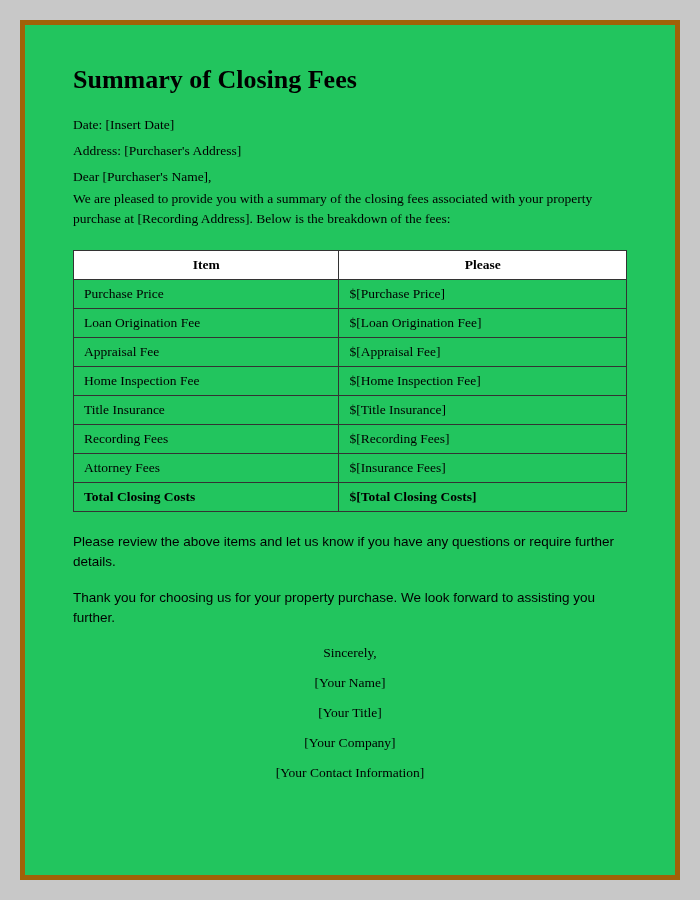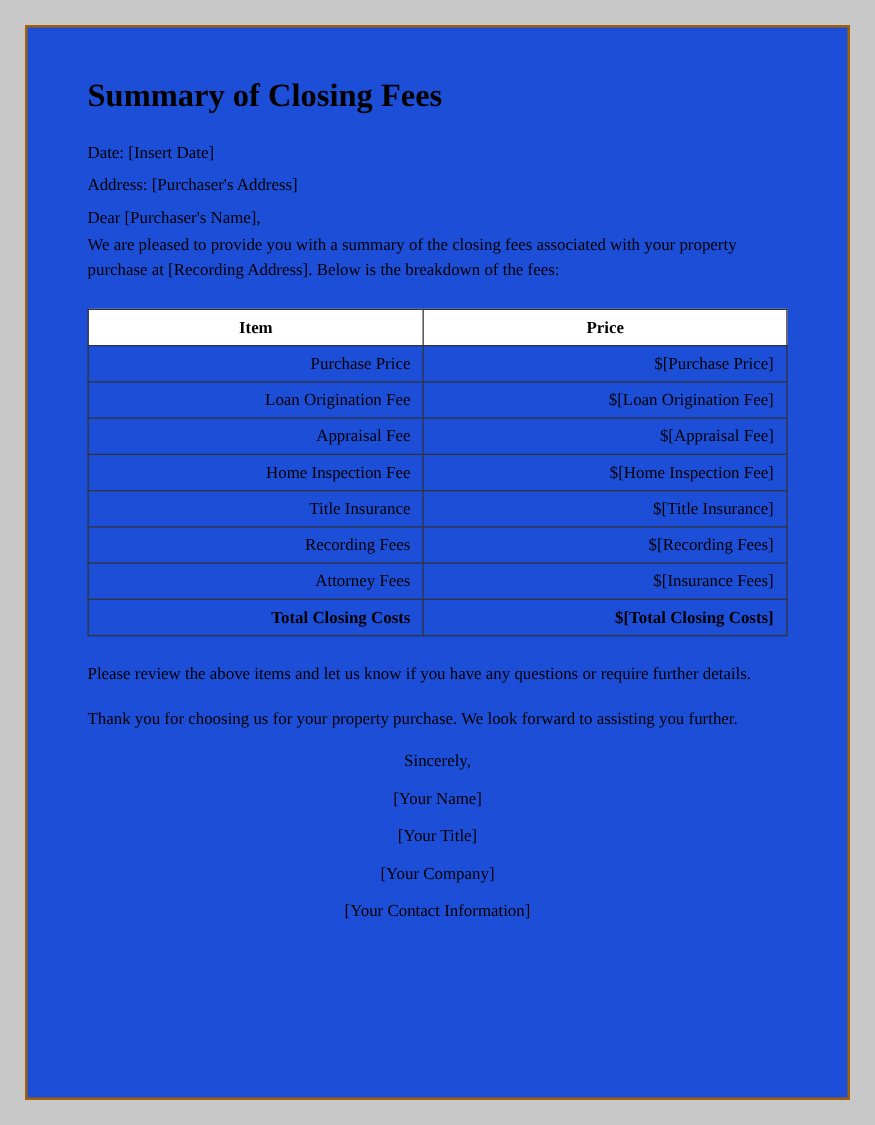--- a/index.html
+++ b/index.html
@@ -12,25 +12,25 @@
       background: #c8c8c8;
       display: flex;
       justify-content: center;
       align-items: flex-start;
       min-height: 900px;
       padding: 20px;
       font-family: Georgia, 'Times New Roman', Times, serif;
     }
 
     .page {
-      background: #1d4ed8;
+      background: #22c55e;
       width: 660px;
       min-height: 860px;
       padding: 40px 48px 54px 48px;
-      border: 2px solid #a16207;
+      border: 5px solid #a16207;
     }
 
     .doc-title {
       font-size: 26px;
       font-weight: bold;
       margin-bottom: 22px;
       font-family: Georgia, serif;
     }
 
     .meta-line {
@@ -67,40 +67,39 @@
     }
 
     .fees-table thead th {
       font-weight: bold;
       text-align: center;
       background-color: #ffffff;
     }
 
     .fees-table tbody td {
       font-weight: normal;
-      text-align: right;
     }
 
     .fees-table tbody tr.total-row td {
       font-weight: bold;
     }
 
     .col-item {
       width: 48%;
     }
 
     .col-amount {
       width: 52%;
     }
 
     .footer-para {
       font-size: 13.5px;
       margin-bottom: 16px;
       line-height: 1.5;
-      font-family: Liberation Serif, serif;
+      font-family: Liberation Sans, sans-serif;
     }
 
     .signature-block {
       font-size: 13.5px;
       font-family: Georgia, serif;
       text-align: center;
     }
 
     .signature-block p {
       margin-bottom: 14px;
@@ -119,21 +118,21 @@
   <p class="meta-line">Address: [Purchaser's Address]</p>
 
   <p class="greeting">Dear [Purchaser's Name],</p>
 
   <p class="intro-para">We are pleased to provide you with a summary of the closing fees associated with your property purchase at [Recording Address]. Below is the breakdown of the fees:</p>
 
   <table class="fees-table">
     <thead>
       <tr>
         <th class="col-item">Item</th>
-        <th class="col-amount">Price</th>
+        <th class="col-amount">Please</th>
       </tr>
     </thead>
     <tbody id="fees-tbody">
 
     <tr>
           <td>Purchase Price</td>
           <td>$[Purchase Price]</td>
         </tr>
         <tr>
           <td>Loan Origination Fee</td>

